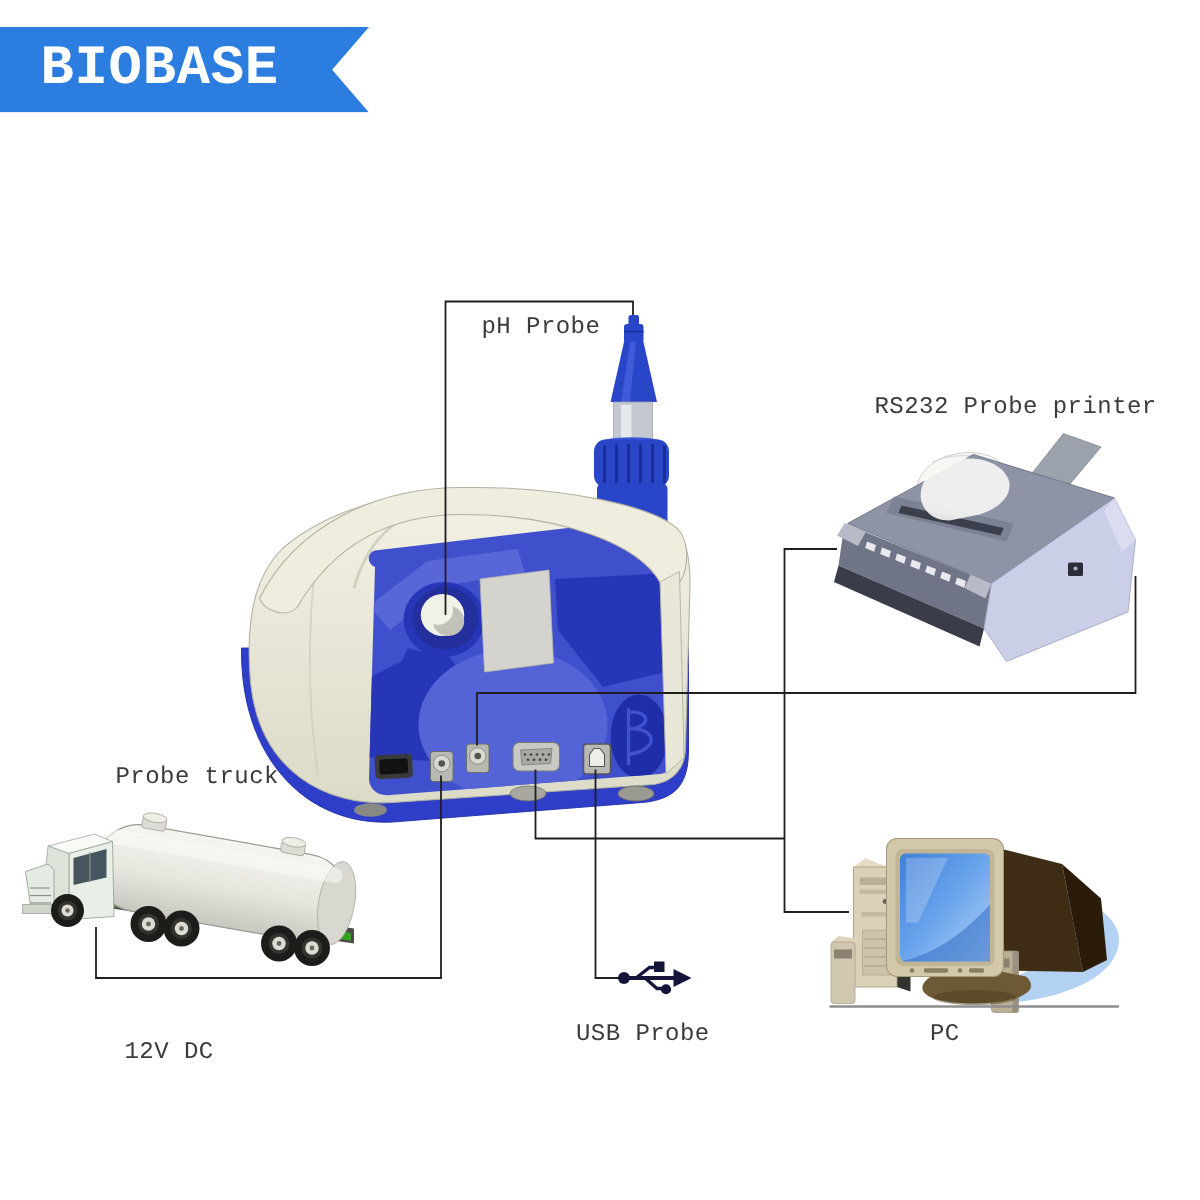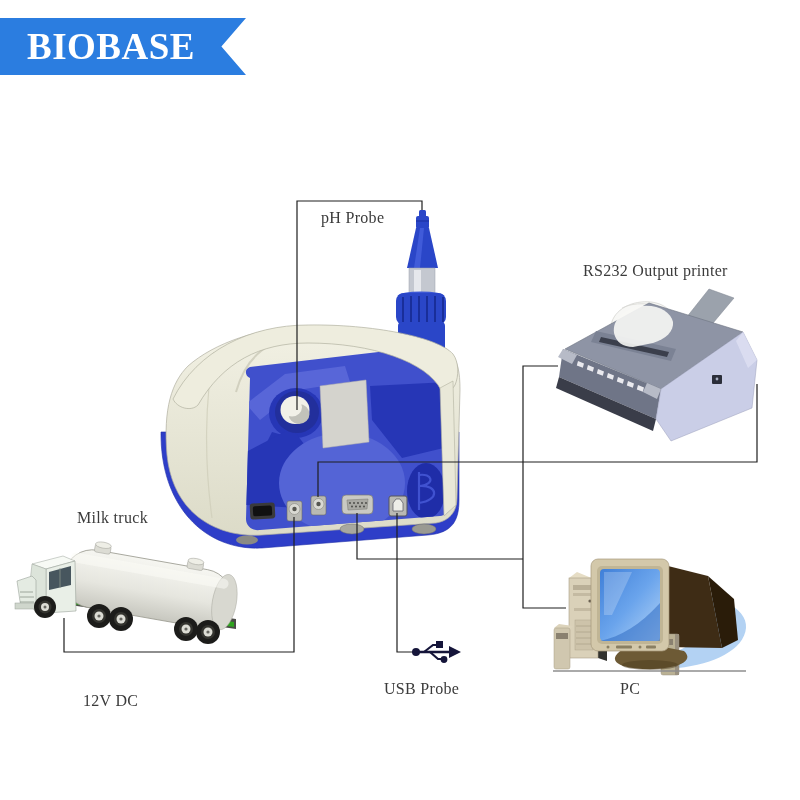--- a/index.html
+++ b/index.html
@@ -1,17 +1,17 @@
 <!DOCTYPE html>
 <html><head>
 <meta charset="utf-8">
 <style>
   html,body{margin:0;padding:0;background:#ffffff;}
   .canvas{position:relative;width:800px;height:800px;background:#ffffff;overflow:hidden;
-          font-family:Liberation Serif, serif;}
+          font-family:Liberation Mono, monospace;}
   .scene{position:absolute;left:0;top:0;}
   .logo{position:absolute;left:0;top:18px;width:246px;height:57px;background:#2b7de0;
         clip-path:polygon(0 0,100% 0,90% 50%,100% 100%,0 100%);}
   .logo span{position:absolute;left:27px;top:50%;transform:translateY(-52%);
              font-size:37px;font-weight:700;color:#ffffff;letter-spacing:0.5px;}
   .lbl{position:absolute;font-size:16px;color:#3b3b3b;letter-spacing:0.3px;white-space:nowrap;}
 </style>
 </head>
 <body>
 
@@ -274,19 +274,19 @@
       <polyline points="430,652 438,659 442,659" fill="none" stroke-width="2.2"></polyline>
       <circle cx="444" cy="659.5" r="3.4" stroke="none"></circle>
     </g>
   </svg>
 
   <div class="logo">
     <span>BIOBASE</span>
   </div>
 
   <div class="lbl" style="left:321px;top:209px;">pH Probe</div>
-  <div class="lbl" style="left:583px;top:262px;">RS232 Output printer</div>
-  <div class="lbl" style="left:77px;top:509px;">Milk truck</div>
+  <div class="lbl" style="left:583px;top:262px;">RS232 Probe printer</div>
+  <div class="lbl" style="left:77px;top:509px;">Probe truck</div>
   <div class="lbl" style="left:83px;top:692px;">12V DC</div>
   <div class="lbl" style="left:384px;top:680px;">USB Probe</div>
   <div class="lbl" style="left:620px;top:680px;">PC</div>
 
 </div>
 
 </body></html>

